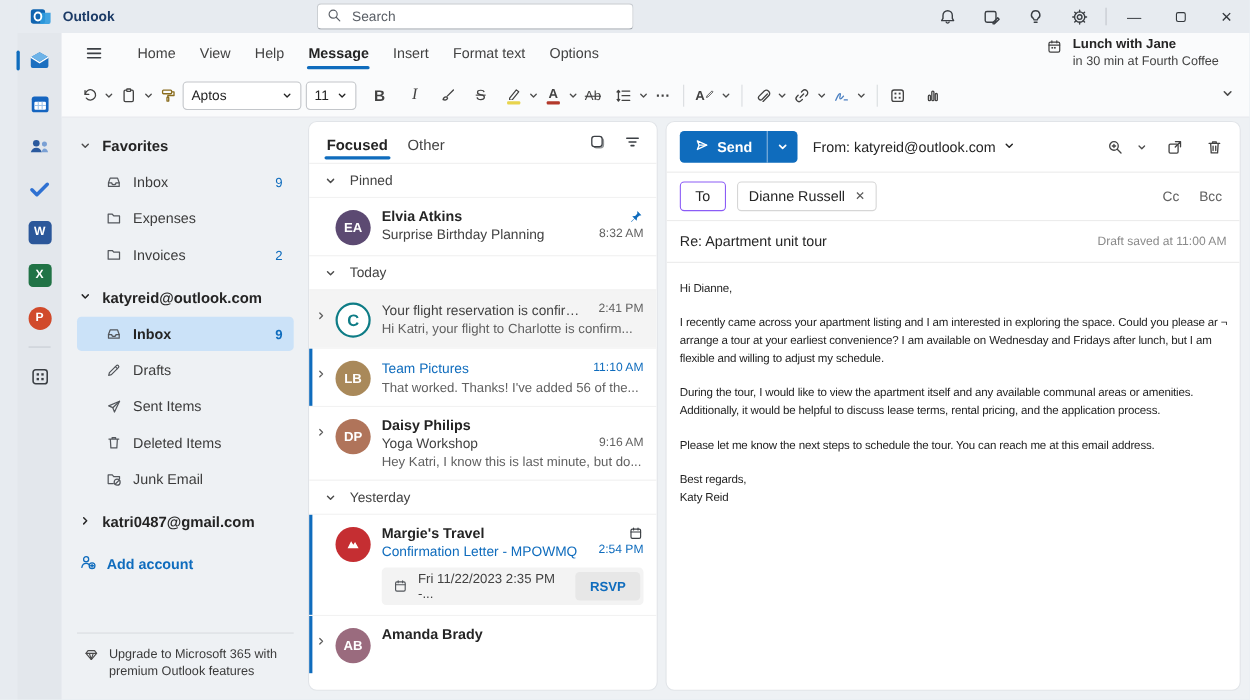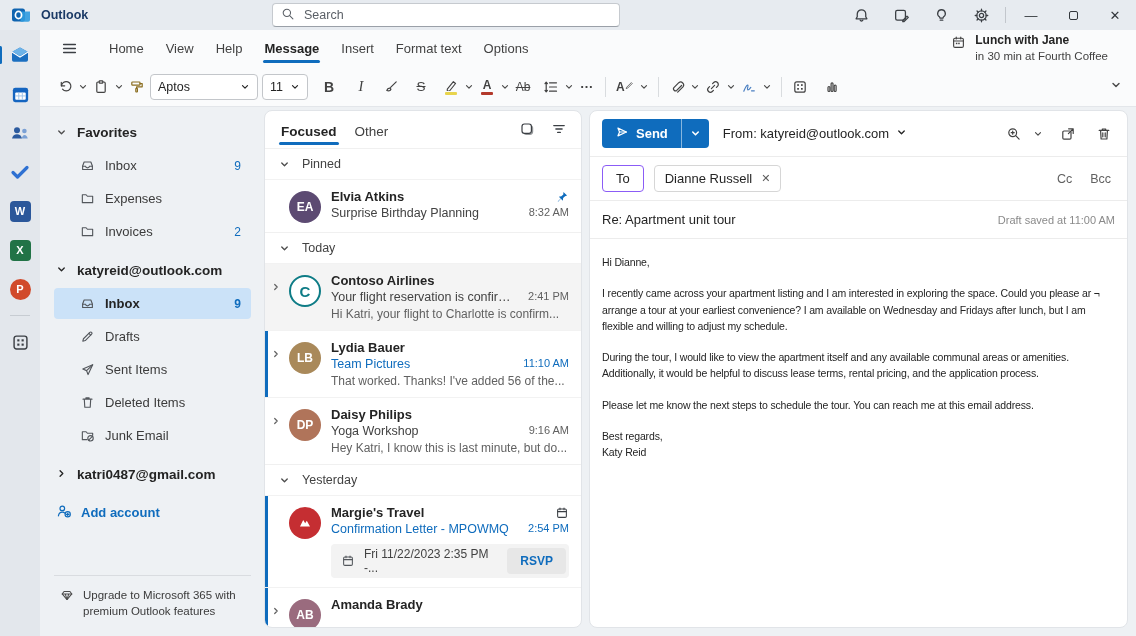--- a/index.html
+++ b/index.html
@@ -4,27 +4,27 @@
 <style>
   * { box-sizing: border-box; }
   html,body { margin:0; padding:0; }
   body {
     width:1136px; height:636px; overflow:hidden;
     font-family:"Liberation Sans", sans-serif;
     color:#242424; font-size:13px; background:#e7ebf0;
   }
   .ic { fill:none; stroke:currentColor; stroke-width:1.2; stroke-linecap:round; stroke-linejoin:round; }
   .icf { fill:currentColor; stroke:none; }
-  .window { width:1136px; height:636px; display:flex; flex-direction:column; }
+  .window { width:1136px; height:636px; display:flex; flex-direction:column;padding-left:16px; }
 
   
   .titlebar { flex:0 0 30px; display:flex; align-items:center; position:relative; background:#e7ebf0; }
   .tb-logo { margin-left:11px; display:flex; }
   .tb-name { margin-left:10px; font-size:12.5px; font-weight:700; color:#1b3a66; }
-  .search { position:absolute; left:272px; top:3px; width:348px; height:24px; background:#fff;
+  .search { position:absolute; left:272px; top:3px; width:288px; height:24px; background:#fff;
     border:1px solid #c6cacf; border-bottom-color:#9aa0a8; border-radius:4px;
     display:flex; align-items:center; padding:0 8px; gap:7px; color:#5a5f66; }
   .search input { border:0; outline:0; background:transparent; flex:1; font-size:12.5px; font-family:inherit; color:#242424; }
   .search input::placeholder { color:#5a5f66; }
   .tb-right { margin-left:auto; display:flex; align-items:center; height:100%; }
   .tb-icon { width:40px; height:100%; display:flex; align-items:center; justify-content:center; color:#3b3f44; }
   .tb-sep { width:1px; height:16px; background:#c2c6cc; margin:0 4px; }
   .win-btn { width:42px; height:100%; display:flex; align-items:center; justify-content:center; color:#33373c; font-size:13px; }
   .max-box { width:9px; height:9px; border:1.2px solid #33373c; border-radius:2px; }
 
@@ -596,41 +596,35 @@
 
           <div class="msg selrow">
             <span class="exp">
                 <svg width="10" height="10" viewBox="0 0 10 10" class="ic">
                   <path d="M3.7 2.5L6.2 5 3.7 7.5"></path>
                 </svg>
               </span>
             <span class="avatar contoso">C</span>
             <div class="msg-body">
               <div class="m-row">
-                  <span class="m-sender">Contoso Airlines</span>
-                </div>
-              <div class="m-row">
                 <span class="m-subj">Your flight reservation is confirmed</span>
                 <span class="m-time">2:41 PM</span>
               </div>
               <div class="m-prev">Hi Katri, your flight to Charlotte is confirm...</div>
             </div>
           </div>
 
           <div class="msg unread">
             <span class="exp">
                 <svg width="10" height="10" viewBox="0 0 10 10" class="ic">
                   <path d="M3.7 2.5L6.2 5 3.7 7.5"></path>
                 </svg>
               </span>
             <span class="avatar" style="background:#a9895a">LB</span>
             <div class="msg-body">
-              <div class="m-row">
-                  <span class="m-sender">Lydia Bauer</span>
-                </div>
               <div class="m-row">
                 <span class="m-subj">Team Pictures</span>
                 <span class="m-time">11:10 AM</span>
               </div>
               <div class="m-prev">That worked. Thanks! I've added 56 of the...</div>
             </div>
           </div>
 
           <div class="msg">
             <span class="exp">

